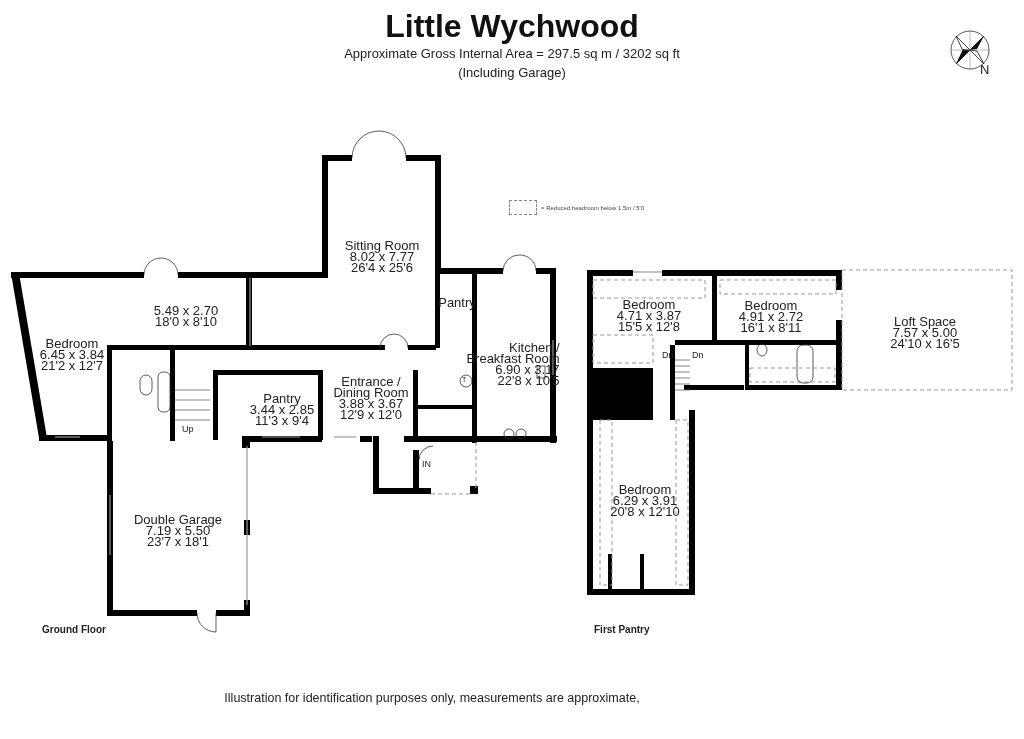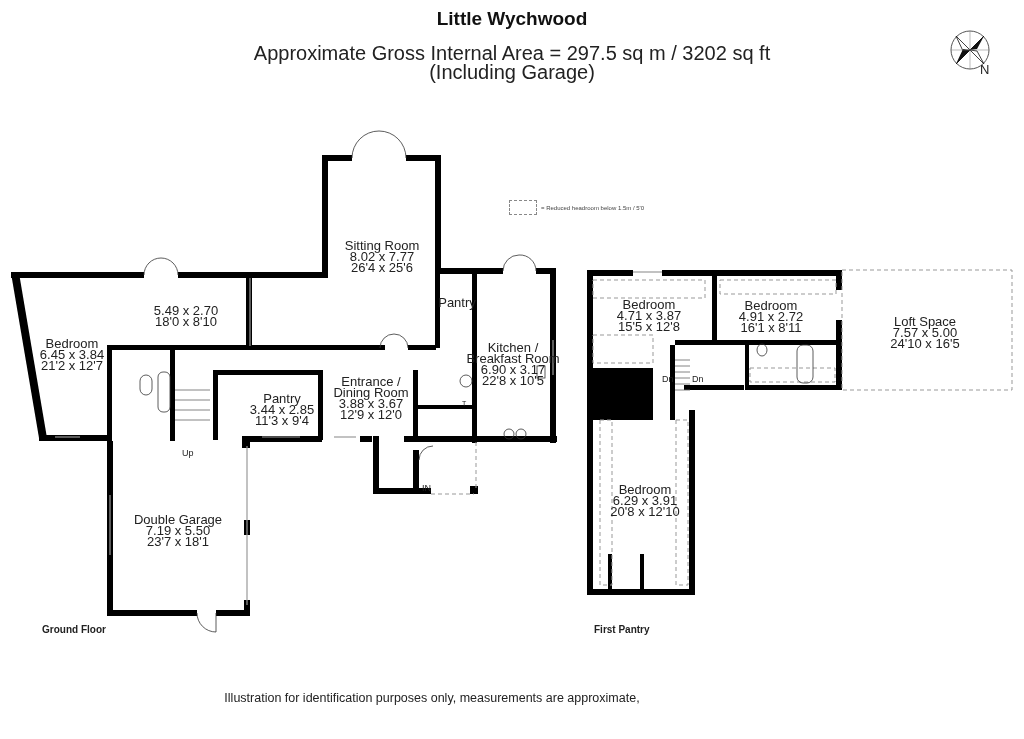--- a/index.html
+++ b/index.html
@@ -1,24 +1,24 @@
 <!DOCTYPE html>
 <html><head>
 <meta charset="utf-8">
 <style>
   html, body { margin: 0; padding: 0; background: #ffffff; }
   body { width: 1024px; height: 739px; position: relative; overflow: hidden; font-family: "Liberation Sans", sans-serif; color: #111; }
-  .title { position: absolute; left: 0; width: 1024px; top: 8px; text-align: center; font-size: 19px; font-weight: bold; color: #111; }
-  .subtitle { position: absolute; left: 0; width: 1024px; top: 44px; text-align: center; font-size: 20px; line-height: 19px; color: #222; }
+  .title { position: absolute; left: 0; width: 1024px; top: 8px; text-align: center; font-size: 32px; font-weight: bold; color: #111; }
+  .subtitle { position: absolute; left: 0; width: 1024px; top: 44px; text-align: center; font-size: 13px; line-height: 19px; color: #222; }
   .compass { position: absolute; left: 942px; top: 26px; width: 60px; height: 60px; }
   .legend { position: absolute; left: 509px; top: 200px; display: flex; align-items: center; gap: 4px; font-size: 6px; color: #444; }
   .legend-box { width: 28px; height: 15px; border: 1px dashed #888; box-sizing: border-box; }
   svg.plan { position: absolute; left: 0; top: 0; }
   .room-label { position: absolute; text-align: center; font-size: 13px; line-height: 11px; color: #222; transform: translateX(-50%); white-space: nowrap; }
-  .small-label { position: absolute; font-size: 9px; color: #222; margin-top: 24px; }
+  .small-label { position: absolute; font-size: 9px; color: #222; }
   .floor-label { position: absolute; font-size: 10px; font-weight: bold; color: #222; }
   .footer { position: absolute; left: 0; width: 864px; top: 690px; text-align: center; font-size: 12.5px; line-height: 16px; color: #222; }
 </style>
 </head>
 <body>
 
 <div class="title">Little Wychwood</div>
 <div class="subtitle">
   <div>Approximate Gross Internal Area = 297.5 sq m / 3202 sq ft</div>
   <div>(Including Garage)</div>
@@ -183,21 +183,21 @@
   <div>18'0 x 8'10</div>
 </div>
 <div class="room-label" style="left:382px; top:240px;">
   <div>Sitting Room</div>
   <div>8.02 x 7.77</div>
   <div>26'4 x 25'6</div>
 </div>
 <div class="room-label" style="left:457px; top:297px;">
   <div>Pantry</div>
 </div>
-<div class="room-label" style="left:513px; top:342px;">
+<div class="room-label" style="left:513px; top:342px;text-align:right;">
   <div>Kitchen /</div>
   <div>Breakfast Room</div>
   <div>6.90 x 3.17</div>
   <div>22'8 x 10'5</div>
 </div>
 <div class="room-label" style="left:282px; top:393px;">
   <div>Pantry</div>
   <div>3.44 x 2.85</div>
   <div>11'3 x 9'4</div>
 </div>

